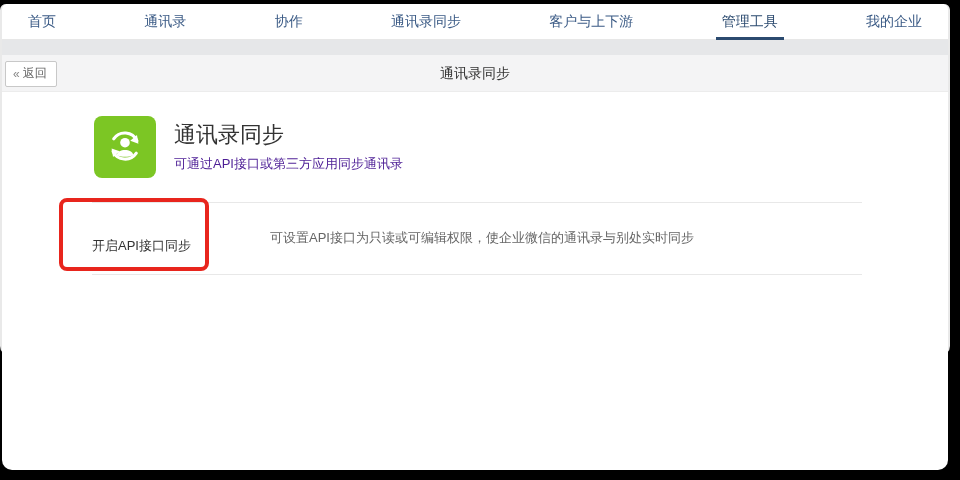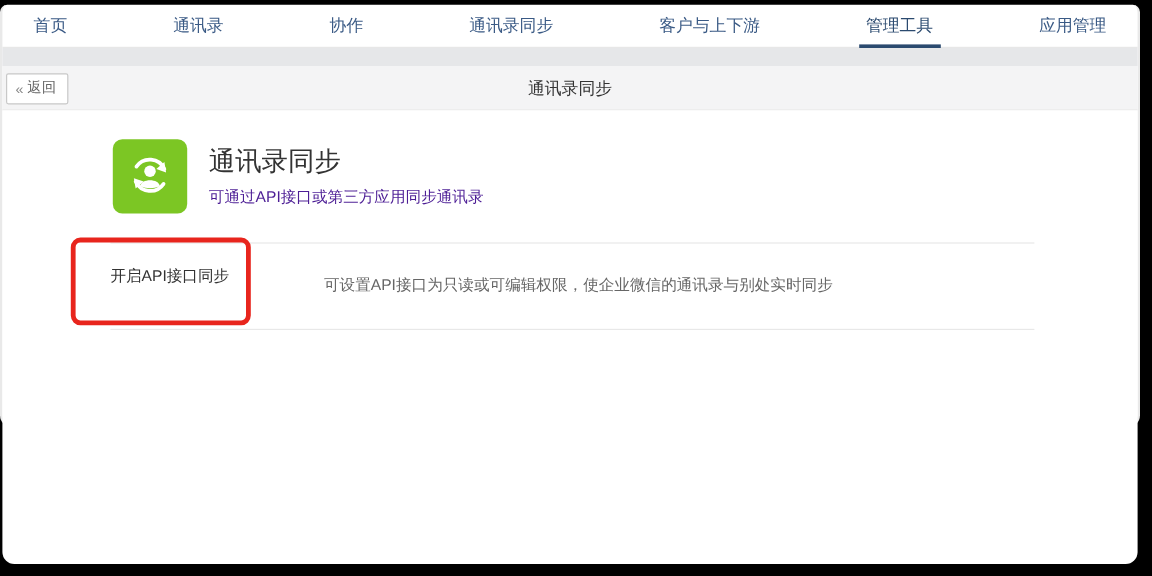--- a/index.html
+++ b/index.html
@@ -41,41 +41,41 @@
   .feature-icon svg { width:46px; height:46px; }
 
   .feature-text { position:absolute; left:172px; top:28px; }
   .feature-title { font-size:22px; font-weight:normal; color:#333; line-height:30px; }
   .feature-subtitle { margin-top:5px; font-size:13px; color:#4c1d95; line-height:18px; }
 
   .divider { position:absolute; left:90px; width:770px; height:1px; background:#e8e8e8; }
   .divider-top { top:110px; }
   .divider-bottom { top:182px; }
 
-  .row-label { position:absolute; left:90px; top:128px; font-size:13px; color:#333;
+  .row-label { position:absolute; left:90px; top:144px; font-size:13px; color:#333;
                line-height:20px; }
   .row-desc  { position:absolute; left:268px; top:136px; font-size:13px; color:#666;
                line-height:20px; }
 
   .annotation-box { position:absolute; left:57px; top:106px; width:150px; height:73px;
                border:4px solid #e8251d; border-radius:8px; pointer-events:none; }
 </style>
 </head>
 <body>
 
 <div class="panel">
 
   <div class="nav">
     <div class="nav-item">首页</div>
     <div class="nav-item">通讯录</div>
     <div class="nav-item">协作</div>
     <div class="nav-item">通讯录同步</div>
     <div class="nav-item">客户与上下游</div>
     <div class="nav-item active">管理工具</div>
-    <div class="nav-item">应用管理</div>
+    <div class="nav-item">我的企业</div>
   </div>
 
   <div class="gray-band"></div>
 
   <div class="toolbar">
     <div class="back-btn">
       <span class="chev">«</span>
       <span>返回</span>
     </div>
     <div class="toolbar-title">通讯录同步</div>

